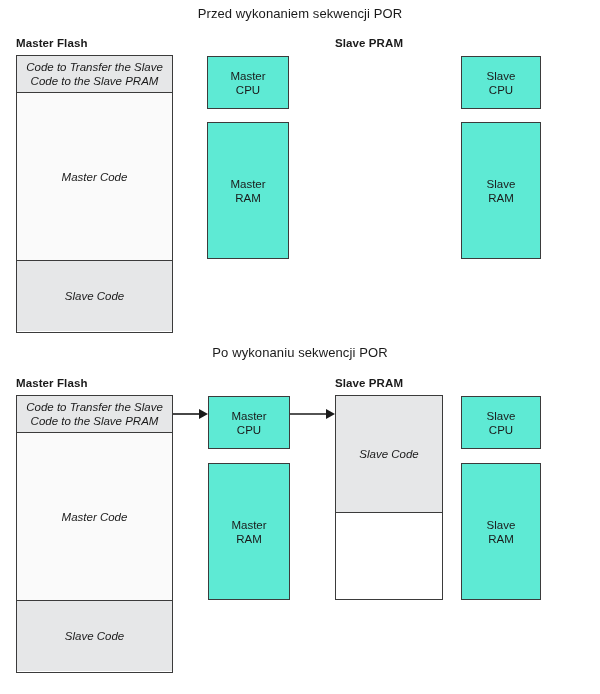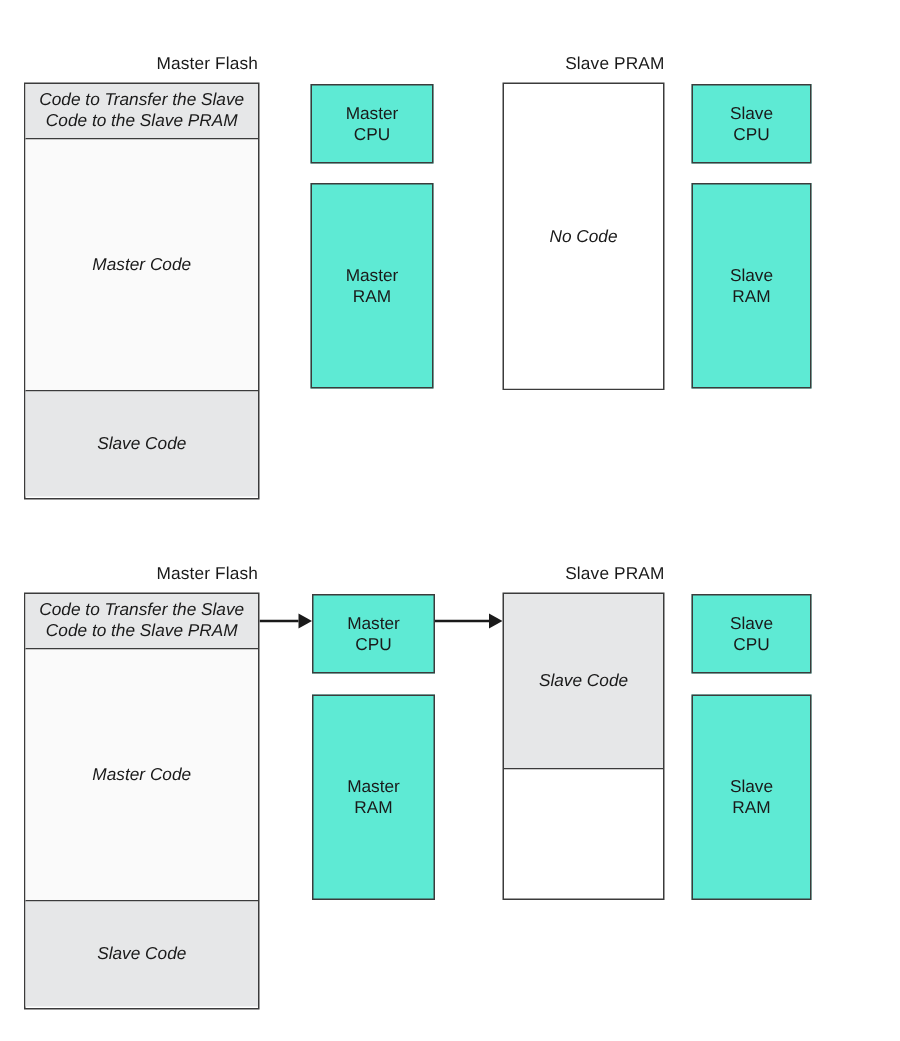--- a/index.html
+++ b/index.html
@@ -34,23 +34,23 @@
     color: #1a1a1a;
     letter-spacing: 0.1px;
   }
   #title-top    { top: 6px; }
   #title-bottom { top: 345px; }
 
   
   .col-caption {
     position: absolute;
     font-size: 11.5px;
-    font-weight: normal;
+    font-weight: bold;
     color: #1a1a1a;
-    text-align: right;
+    text-align: left;
     letter-spacing: 0.1px;
   }
 
   
   .box {
     position: absolute;
     box-sizing: border-box;
     border: 1.5px solid #3b3b3b;
     background: #5eead4;
     display: flex;
@@ -97,48 +97,47 @@
     height: 14px;
     display: block;
   }
   .arrow svg { display: block; }
 </style>
 </head>
 <body>
 
 <div class="stage">
 
+  <div class="section-title" id="title-top">Przed wykonaniem sekwencji POR</div>
 
   <div class="col-caption" style="left:16px; top:37px; width:156px;">Master Flash</div>
 
   <div class="col-caption" style="left:335px; top:37px; width:108px;">Slave PRAM</div>
 
   <div class="stack" style="left:16px; top:55px; width:157px; height:278px;">
     <div class="seg shaded rule-bottom" style="height:37px;">Code to Transfer the Slave
 Code to the Slave PRAM</div>
     <div class="seg faint rule-bottom" style="height:168px;">Master Code</div>
     <div class="seg shaded" style="height:70px;">Slave Code</div>
   </div>
 
   <div class="box" style="left:207px; top:56px; width:82px; height:53px;">Master
 CPU</div>
 
   <div class="box" style="left:207px; top:122px; width:82px; height:137px;">Master
 RAM</div>
 
-  <div class="stack" style="left:335px; top:55px; width:108px; height:205px;">
-    <div class="seg plain" style="height:100%;">No Code</div>
-  </div>
 
   <div class="box" style="left:461px; top:56px; width:80px; height:53px;">Slave
 CPU</div>
 
   <div class="box" style="left:461px; top:122px; width:80px; height:137px;">Slave
 RAM</div>
 
+  <div class="section-title" id="title-bottom">Po wykonaniu sekwencji POR</div>
 
   <div class="col-caption" style="left:16px; top:377px; width:156px;">Master Flash</div>
 
   <div class="col-caption" style="left:335px; top:377px; width:108px;">Slave PRAM</div>
 
   <div class="stack" style="left:16px; top:395px; width:157px; height:278px;">
     <div class="seg shaded rule-bottom" style="height:37px;">Code to Transfer the Slave
 Code to the Slave PRAM</div>
     <div class="seg faint rule-bottom" style="height:168px;">Master Code</div>
     <div class="seg shaded" style="height:70px;">Slave Code</div>

